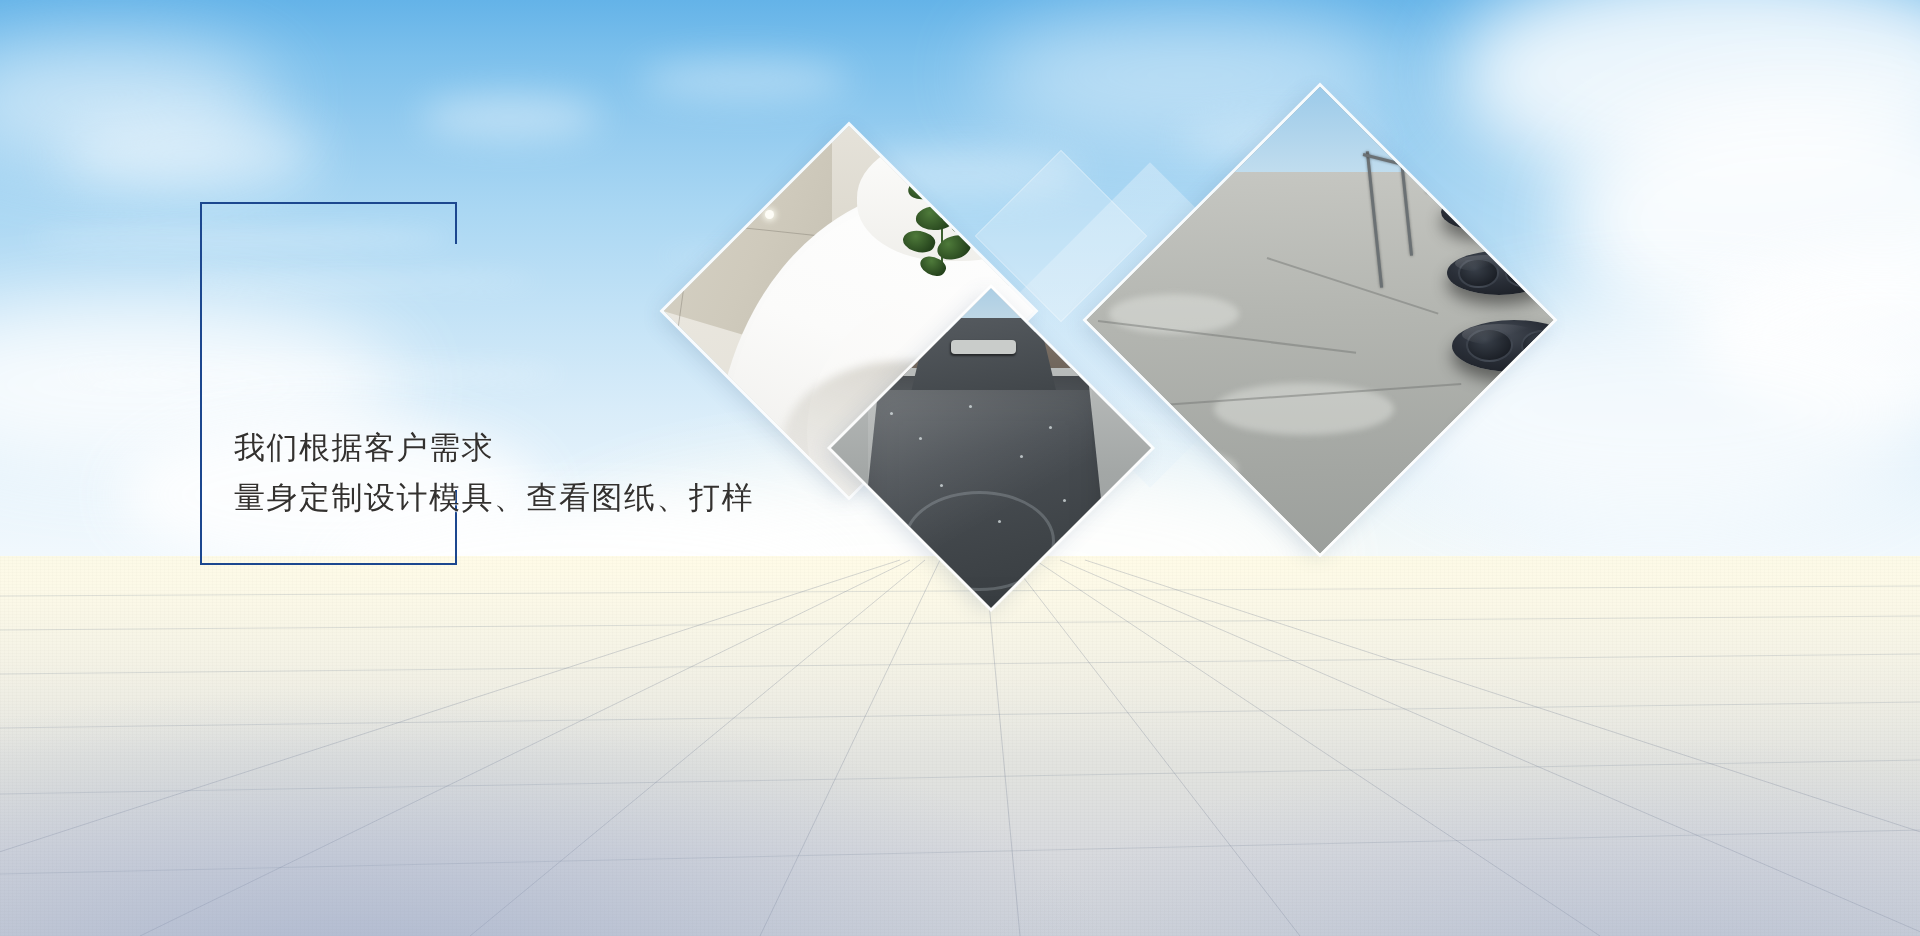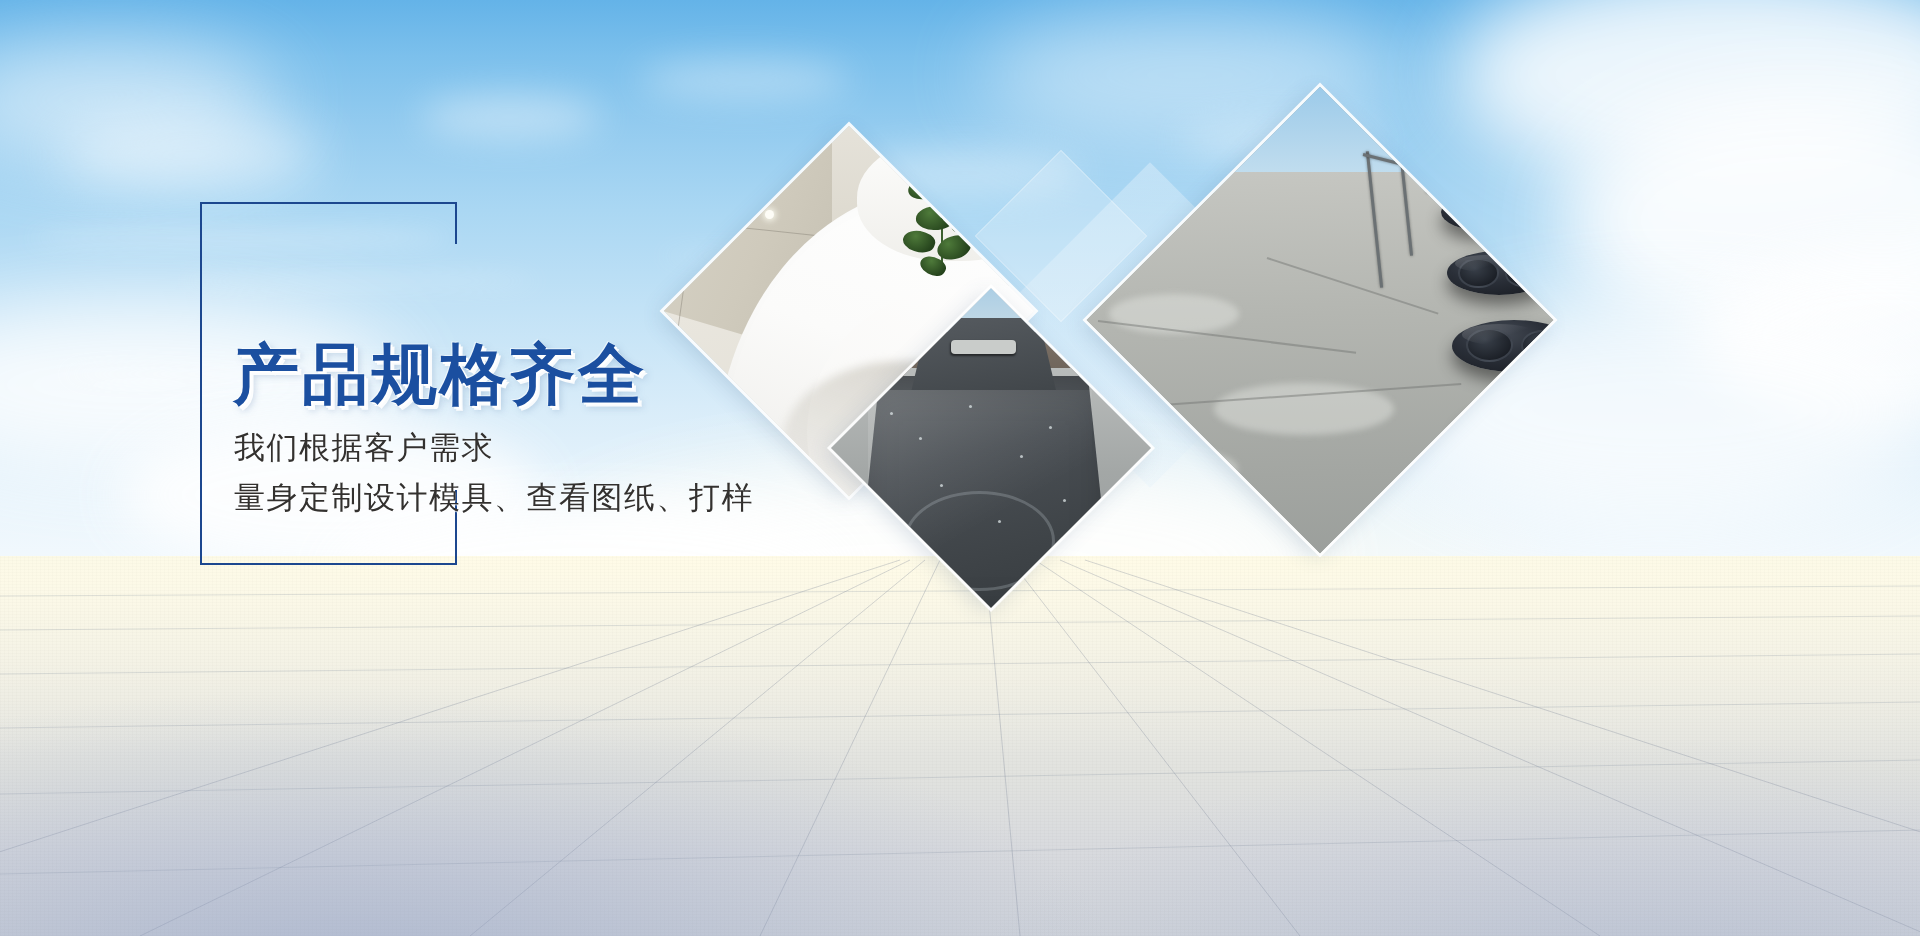--- a/index.html
+++ b/index.html
@@ -400,19 +400,18 @@
     <div class="seg" style="left:455px;top:202px;width:2px;height:42px;"></div>
 
     <div class="seg" style="left:200px;top:202px;width:2px;height:363px;"></div>
 
     <div class="seg" style="left:200px;top:563px;width:257px;height:2px;"></div>
 
     <div class="seg" style="left:455px;top:490px;width:2px;height:75px;"></div>
   </div>
 
 
-  <div class="headline-blue">产品规格齐全</div>
 
   <div class="sub-line sub1">我们根据客户需求</div>
 
   <div class="sub-line sub2">量身定制设计模具、查看图纸、打样</div>
 
 </div>
 
 </body></html>

